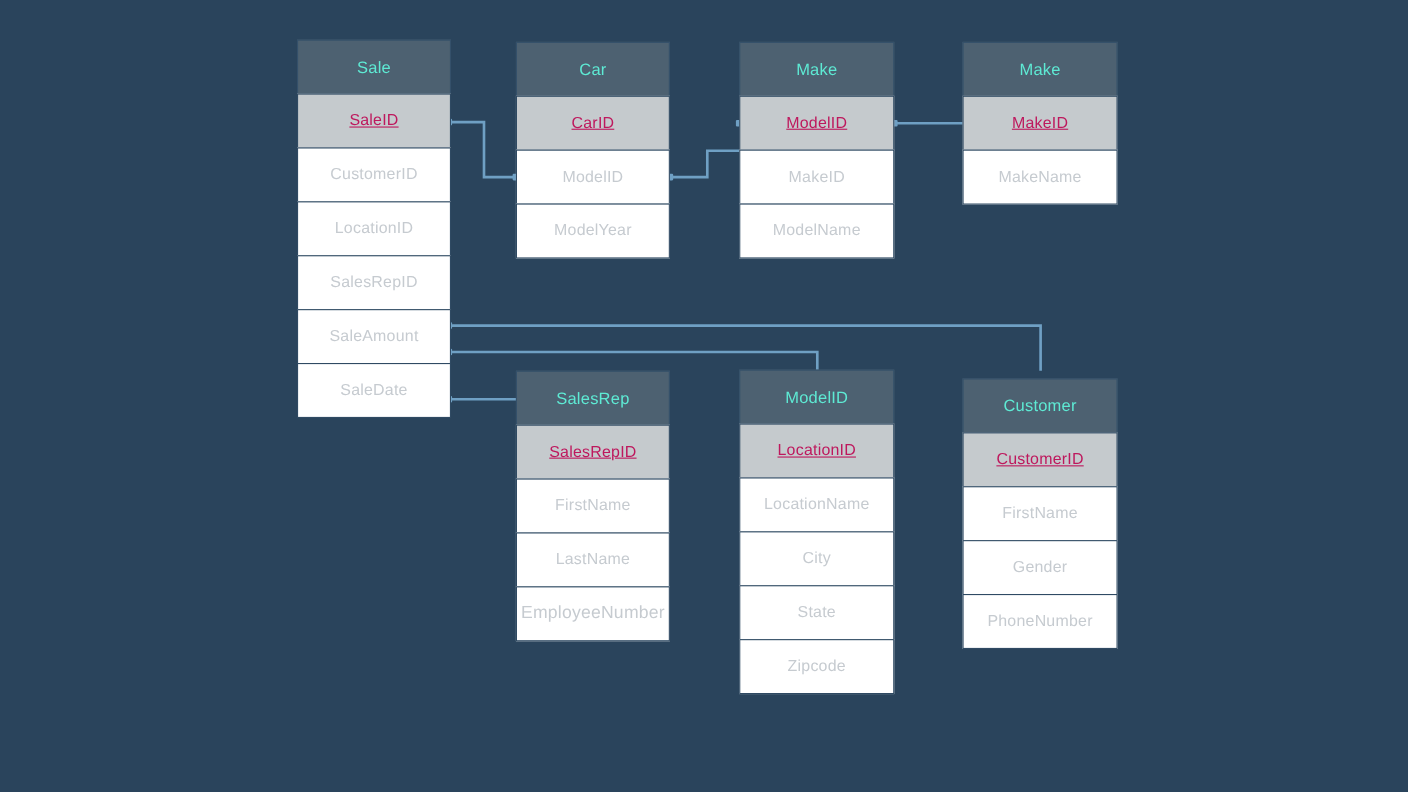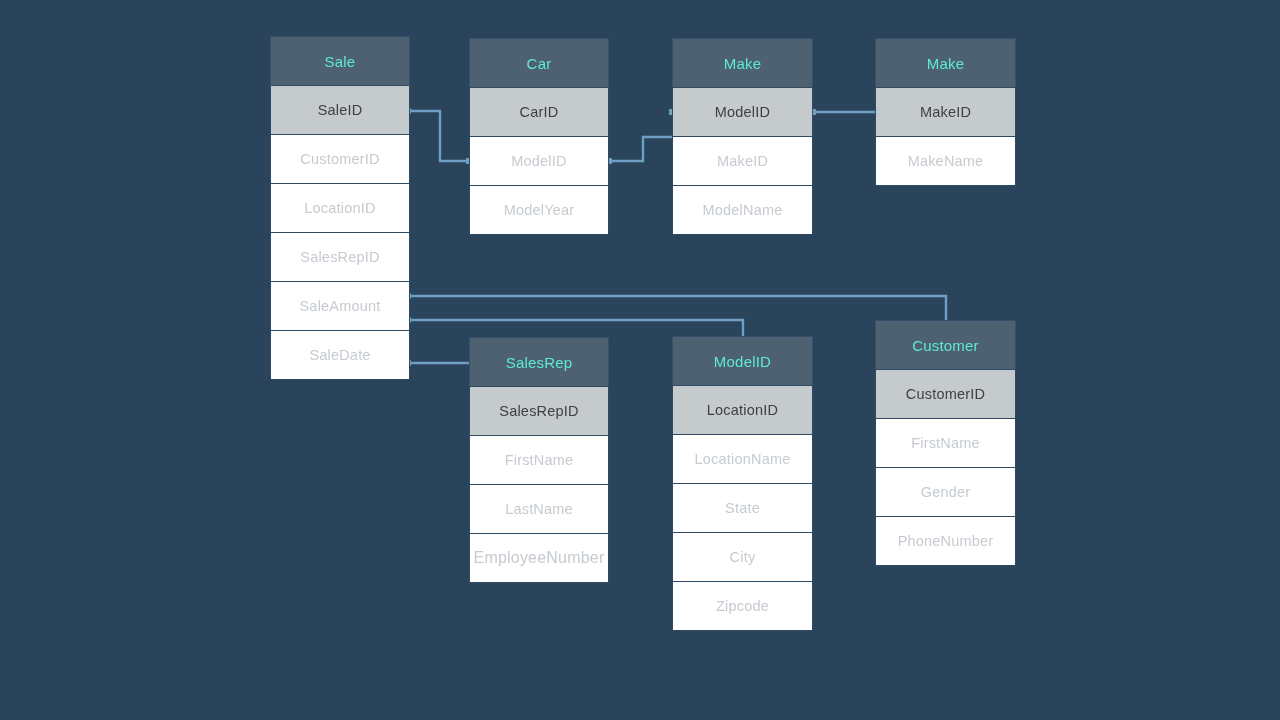--- a/index.html
+++ b/index.html
@@ -64,21 +64,22 @@
     color: #c6cbd0;
     border: 1px solid #2f4a63;
     border-top: 1px solid #2f4a63;
     margin-top: -1px;
     letter-spacing: 0.2px;
     white-space: nowrap;
   }
 
   .field.pk {
     background: #c5cacd;
-    color: #404040;
+    color: #be185d;
+    text-decoration: underline;
   }
 
   .field.narrow-text {
     font-size: 16px;
   }
 </style>
 </head>
 <body>
 
 <div id="canvas">
@@ -146,26 +147,26 @@
     <div class="field pk">SalesRepID</div>
     <div class="field">FirstName</div>
     <div class="field">LastName</div>
     <div class="field narrow-text">EmployeeNumber</div>
   </div>
 
   <div class="entity" style="left:672px; top:336px; width:141px;">
     <div class="entity-header">ModelID</div>
     <div class="field pk">LocationID</div>
     <div class="field">LocationName</div>
+    <div class="field">City</div>
     <div class="field">State</div>
-    <div class="field">City</div>
     <div class="field">Zipcode</div>
   </div>
 
-  <div class="entity" style="left:875px; top:320px; width:141px;">
+  <div class="entity" style="left:875px; top:344px; width:141px;">
     <div class="entity-header">Customer</div>
     <div class="field pk">CustomerID</div>
     <div class="field">FirstName</div>
     <div class="field">Gender</div>
     <div class="field">PhoneNumber</div>
   </div>
 
 </div>
 
 </body></html>

